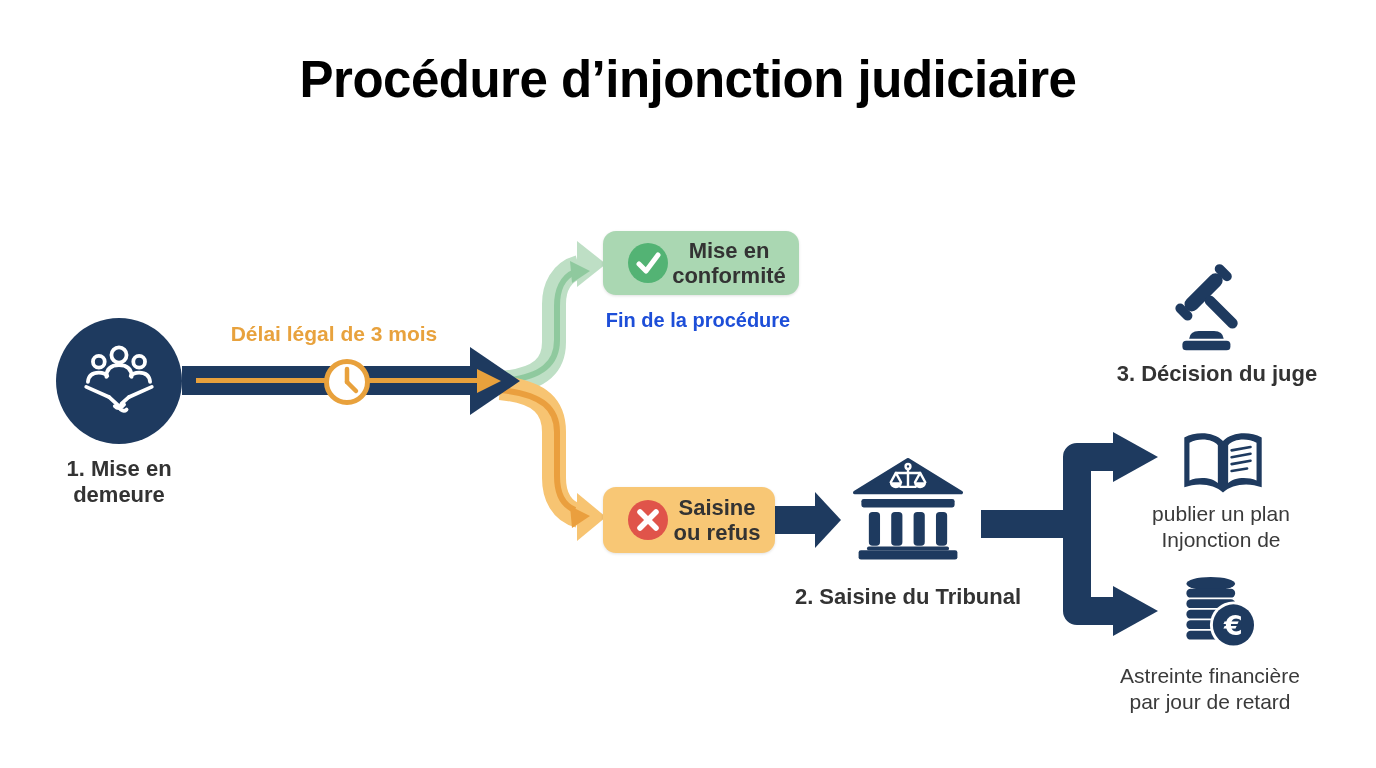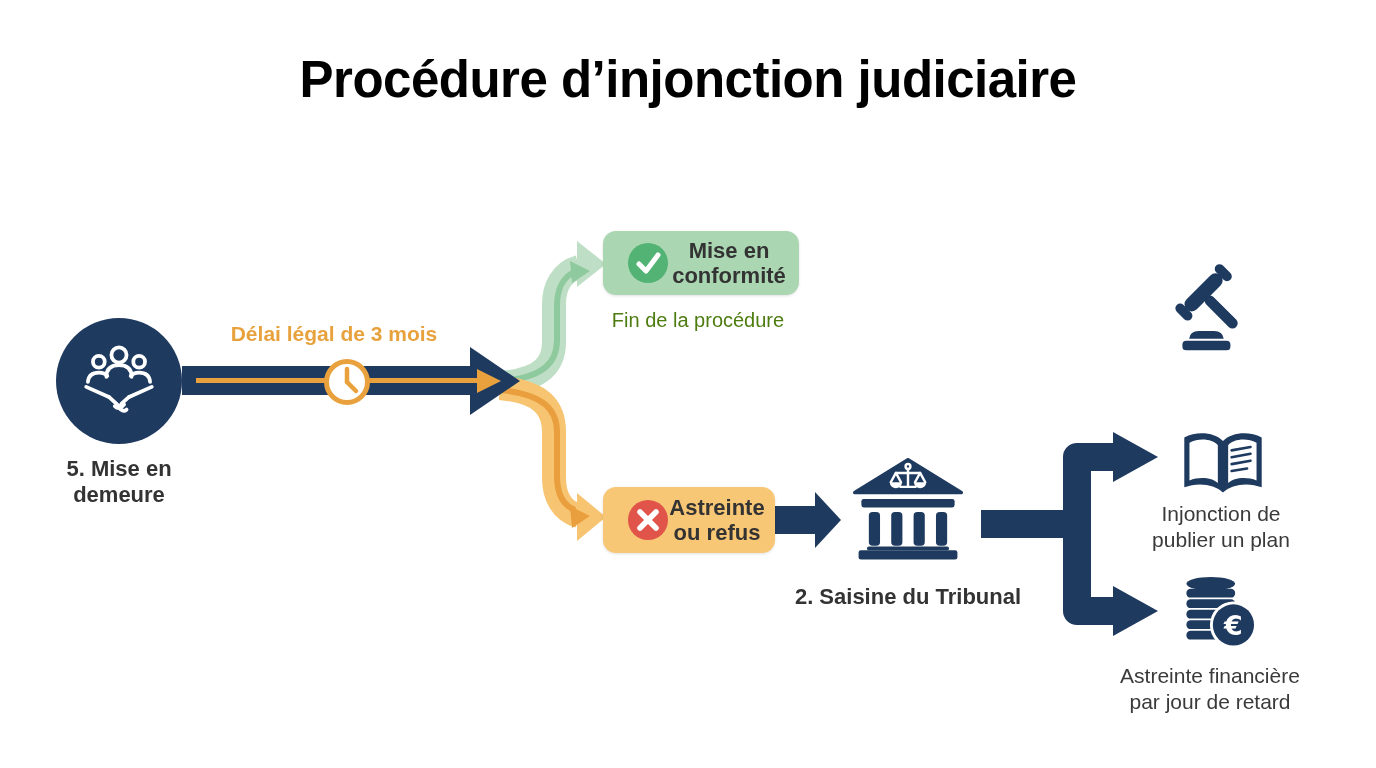--- a/index.html
+++ b/index.html
@@ -12,21 +12,21 @@
     text-align:center; font-size:51px; font-weight:bold; color:#000000;
     letter-spacing:-0.5px;
   }
   .flow-layer { position:absolute; left:0; top:0; width:1376px; height:768px; pointer-events:none; }
   .abs { position:absolute; }
   .lbl { position:absolute; text-align:center; color:#333; }
   .lbl .ln { display:block; }
   .bold22 { font-weight:bold; font-size:22px; line-height:26px; }
   .reg21 { font-weight:400; font-size:21px; line-height:26px; color:#3a3a3a; }
   .delay-lbl { font-weight:bold; font-size:21px; color:#e8a23d; }
-  .caption { font-size:20px; color:#4d7c0f; font-weight:400; }
+  .caption { font-size:20px; color:#1d4ed8; font-weight:700; }
 
   .circle-node {
     position:absolute; left:56px; top:318px; width:126px; height:126px;
     border-radius:50%; background:#1e3a5f; display:flex; align-items:center; justify-content:center;
   }
   .outcome-box {
     position:absolute; display:flex; align-items:center; border-radius:13px;
     box-shadow:0 1px 3px rgba(0,0,0,0.12);
   }
   .green-box { left:603px; top:231px; width:196px; height:64px; background:#aad7b2; }
@@ -83,21 +83,21 @@
         <path d="M11 57 l27 12"></path>
         <path d="M89 57 l-27 12"></path>
         <path d="M38 69 l11 10 q4 3 7 -1"></path>
         <path d="M62 69 l-9 8"></path>
         <path d="M45 80 q4 4 8 1"></path>
         <path d="M52 84 q4 3 7 0"></path>
       </g>
     </svg>
   </div>
   <div class="lbl bold22" style="left:19px; top:456px; width:200px;">
-    <span class="ln">5. Mise en</span>
+    <span class="ln">1. Mise en</span>
     <span class="ln">demeure</span>
   </div>
 
   <div class="lbl delay-lbl" style="left:184px; top:322px; width:300px;">Délai légal de 3 mois</div>
   <svg class="abs" style="left:322px; top:357px;" width="50" height="50" viewBox="0 0 50 50">
     <circle cx="25" cy="25" r="20.5" fill="#ffffff" stroke="#e8a13c" stroke-width="5"></circle>
     <g stroke="#e8a13c" stroke-width="4.5" stroke-linecap="round">
       <path d="M25 25 V12"></path>
       <path d="M25 25 L34 34"></path>
     </g>
@@ -117,21 +117,21 @@
 
   <div class="outcome-box orange-box">
     <svg class="badge" width="42" height="42" viewBox="0 0 42 42">
       <circle cx="21" cy="21" r="20" fill="#e0544a"></circle>
       <g stroke="#ffffff" stroke-width="5.5" stroke-linecap="round">
         <path d="M13 13 L29 29"></path>
         <path d="M29 13 L13 29"></path>
       </g>
     </svg>
     <div class="box-text">
-      <span class="ln">Astreinte</span>
+      <span class="ln">Saisine</span>
       <span class="ln">ou refus</span>
     </div>
   </div>
 
   <svg class="abs" style="left:852px; top:458px;" width="112" height="110" viewBox="0 0 120 118">
     <g fill="#1e3a5f">
       <polygon points="60,2 117,37 3,37" stroke="#1e3a5f" stroke-width="4" stroke-linejoin="round"></polygon>
       <rect x="10" y="44" width="100" height="9" rx="2.5"></rect>
       <rect x="18" y="58" width="12" height="36" rx="4"></rect>
       <rect x="42" y="58" width="12" height="36" rx="4"></rect>
@@ -160,35 +160,36 @@
       <g transform="rotate(45 36 32)">
         <rect x="29" y="6" width="15" height="50" rx="7.5"></rect>
         <rect x="26" y="-3" width="21" height="10" rx="5"></rect>
         <rect x="26" y="55" width="21" height="10" rx="5"></rect>
         <rect x="42" y="27" width="44" height="11" rx="5.5"></rect>
       </g>
       <path d="M22 80 q1 -8 10 -8 h16 q9 0 10 8 z"></path>
       <rect x="15" y="82" width="50" height="10" rx="4"></rect>
     </g>
   </svg>
+  <div class="lbl bold22" style="left:1067px; top:361px; width:300px;">3. Décision du juge</div>
 
   <svg class="abs" style="left:1180px; top:423px;" width="86" height="84" viewBox="0 0 100 96">
     <path d="M5 16 C 20 8 40 10 50 20 C 60 10 80 8 95 16 L95 74 C 80 68 60 70 50 80 C 40 70 20 68 5 74 Z" fill="#1e3a5f"></path>
     <path d="M11 22 C 23 16 38 18 44 25 L44 69 C 38 63 23 61 11 66 Z" fill="#ffffff"></path>
     <path d="M89 22 C 77 16 62 18 56 25 L56 69 C 62 63 77 61 89 66 Z" fill="#ffffff"></path>
     <g stroke="#1e3a5f" stroke-width="3" stroke-linecap="round">
       <path d="M60 31 L82 27"></path>
       <path d="M60 39 L82 35"></path>
       <path d="M60 47 L82 43"></path>
       <path d="M60 55 L78 52"></path>
     </g>
   </svg>
   <div class="lbl reg21" style="left:1071px; top:501px; width:300px;">
+    <span class="ln">publier un plan</span>
     <span class="ln">Injonction de</span>
-    <span class="ln">publier un plan</span>
   </div>
 
   <svg class="abs" style="left:1178px; top:572px;" width="84" height="84" viewBox="0 0 100 100">
     <g fill="#1e3a5f">
       <ellipse cx="39" cy="14" rx="29" ry="8"></ellipse>
       <rect x="10" y="20" width="58" height="10.5" rx="5"></rect>
       <rect x="10" y="32.5" width="58" height="10.5" rx="5"></rect>
       <rect x="10" y="45" width="58" height="10.5" rx="5"></rect>
       <rect x="10" y="57.5" width="58" height="10.5" rx="5"></rect>
       <rect x="10" y="70" width="58" height="10.5" rx="5"></rect>

